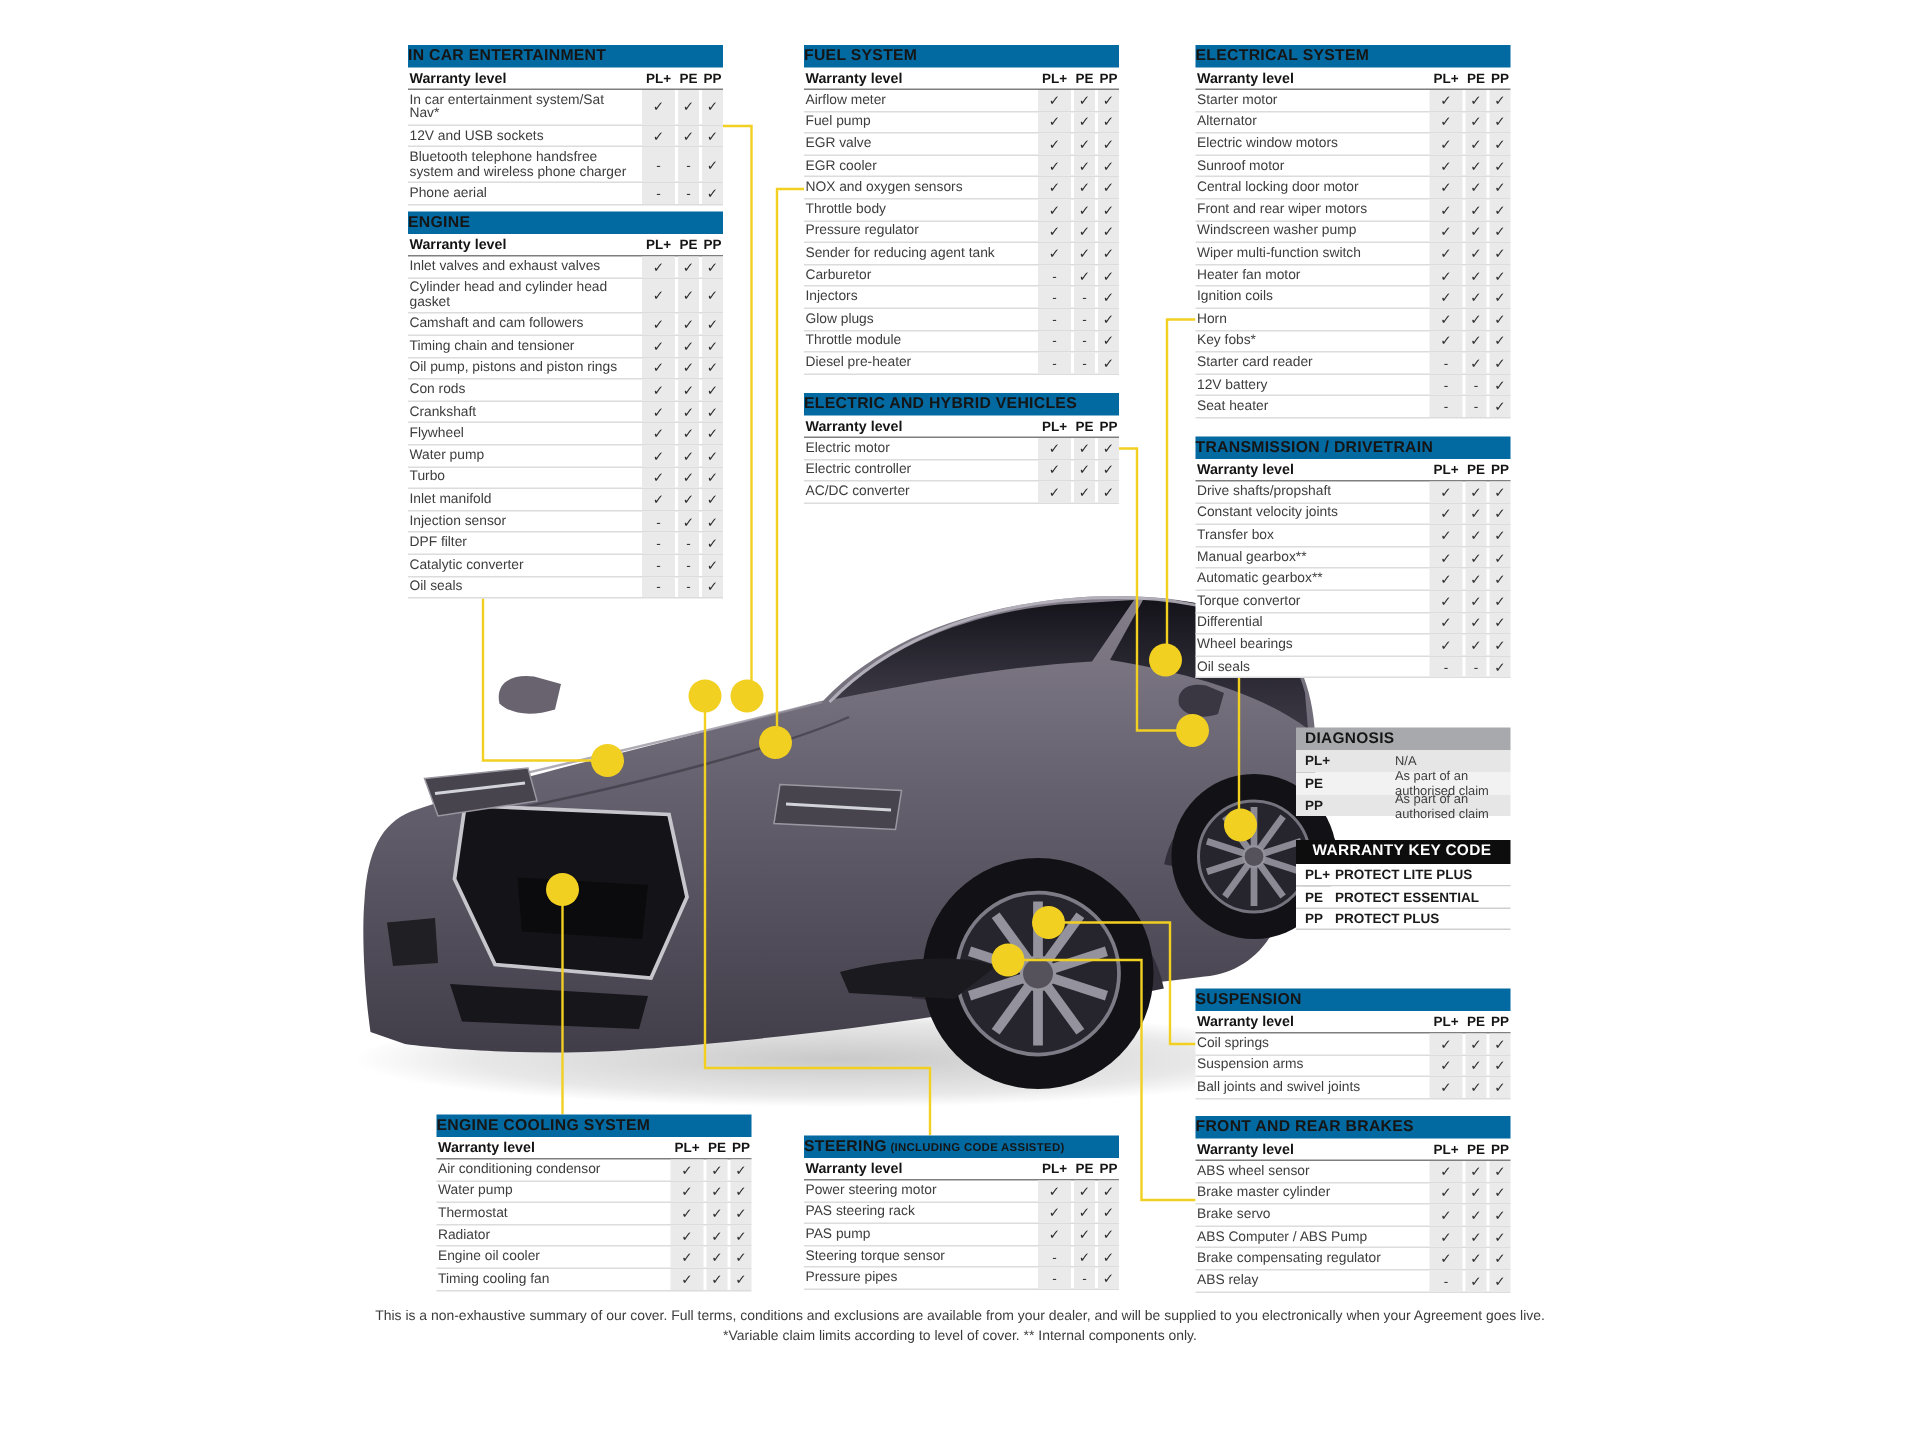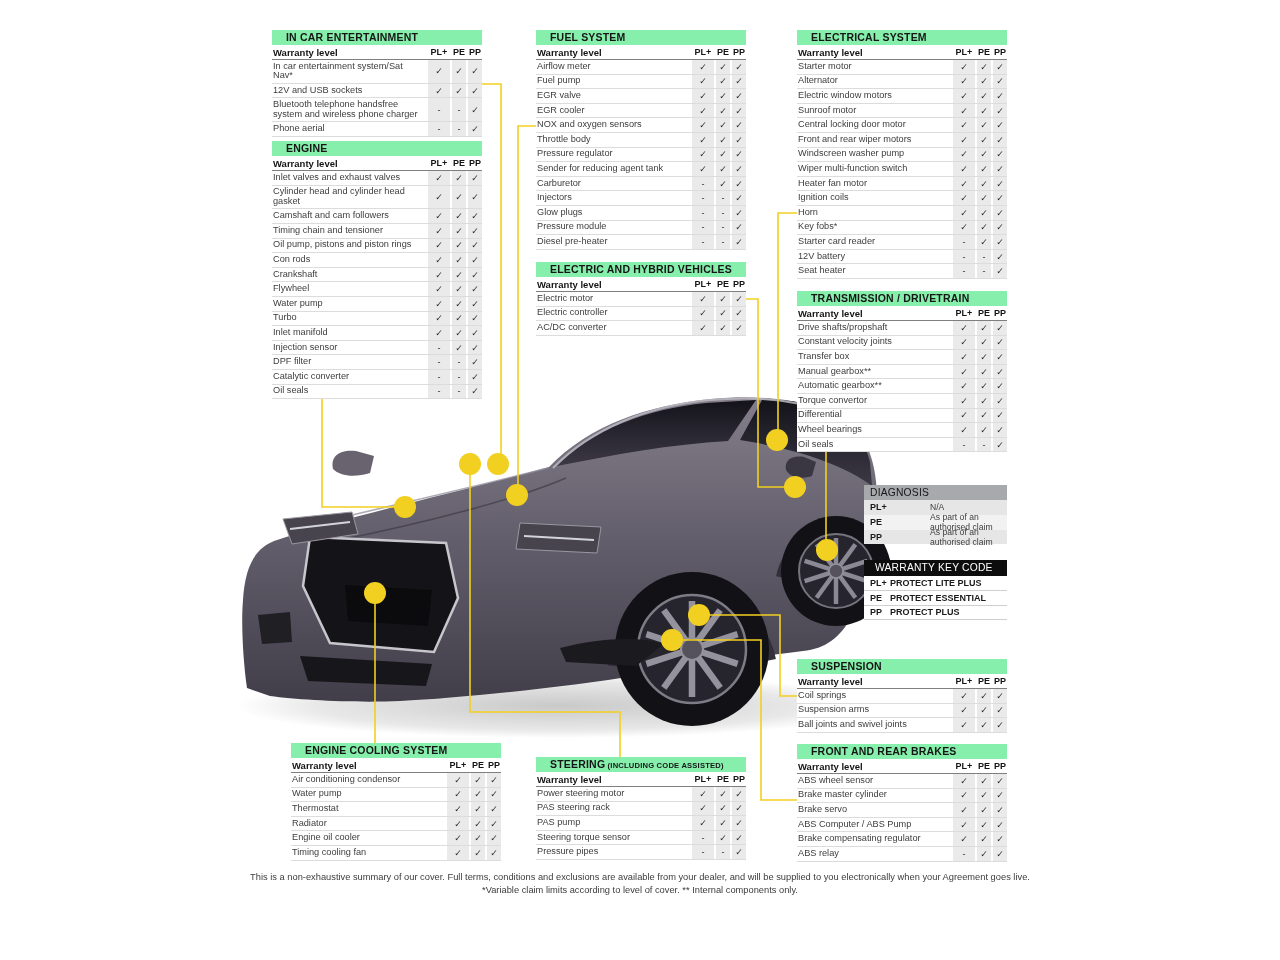--- a/index.html
+++ b/index.html
@@ -2,33 +2,33 @@
 <html><head>
 <meta charset="utf-8">
 <style>
   * { box-sizing: border-box; margin: 0; padding: 0; }
   html,body { width:1280px; height:960px; background:#fff; font-family:"Liberation Sans",sans-serif; position:relative; overflow:hidden; }
   #page { position:absolute; inset:0; }
 
   svg.layer { position:absolute; left:0; top:0; width:1280px; height:960px; }
 
   .wtable { position:absolute; width:210px; background:#fff; }
-  .wtable .hdr { background:#86efac; color:#151515; font-weight:bold; font-size:10.5px; height:15px; line-height:15px; padding-left:14px; letter-spacing:.2px; white-space:nowrap; }
+  .wtable .hdr { background:#0369a1; color:#151515; font-weight:bold; font-size:10.5px; height:15px; line-height:15px; padding-left:0; letter-spacing:.2px; white-space:nowrap; }
   .wtable .hdr .suffix { font-size:7.6px; font-weight:bold; }
   .subhdr { display:flex; align-items:center; height:15px; border-bottom:1px solid #7f7f7f; font-weight:bold; font-size:9.5px; color:#141414; }
   .subhdr .lbl { flex:1; padding-left:1px; }
   .row { display:flex; align-items:stretch; min-height:14.6px; border-bottom:1px solid #dcdcdc; }
   .row .lbl { flex:1; font-size:9.2px; color:#3d3d3d; line-height:1.08; padding:1.5px 2px 1.5px 1px; display:flex; align-items:center; }
   .cell { width:22px; margin-left:2px; display:flex; align-items:center; justify-content:center; text-align:center; }
   .cell.c2, .cell.c3 { width:14px; }
   .row .cell { background:#eaeaea; font-size:9px; color:#2e2e2e; }
   .subhdr .cell { font-size:9px; }
 
   .sidebox { position:absolute; width:143px; }
-  .sidebox .shdr { font-weight:normal; font-size:10.3px; height:15px; line-height:15px; padding-left:6px; letter-spacing:.2px; }
+  .sidebox .shdr { font-weight:bold; font-size:10.3px; height:15px; line-height:15px; padding-left:6px; letter-spacing:.2px; }
   #diagnosis .shdr { background:#a7a9ac; color:#151515; }
   #keycode .shdr { background:#0d0d0d; color:#fff; height:16px; line-height:16px;padding-left:11px; }
   .sidebox .srow { display:flex; align-items:center; height:14.8px; }
   .sidebox .code { width:26px; padding-left:6px; font-weight:bold; font-size:9px; color:#1a1a1a; flex:none; }
   #diagnosis .stext { font-size:8.6px; color:#3d3d3d;padding-left:40px; }
   #diagnosis .srow:nth-child(even) { background:#e6e6e6; }
   #diagnosis .srow:nth-child(odd) { background:#f2f2f2; }
   #keycode .srow { border-bottom:1px solid #cfcfcf; background:#fff; }
   #keycode .stext { font-size:9px; font-weight:bold; color:#1a1a1a; }
 
@@ -388,21 +388,21 @@
         <div class="cell c2">-</div>
         <div class="cell c3">✓</div>
       </div>
       <div class="row">
         <div class="lbl">Glow plugs</div>
         <div class="cell c1">-</div>
         <div class="cell c2">-</div>
         <div class="cell c3">✓</div>
       </div>
       <div class="row">
-        <div class="lbl">Pressure module</div>
+        <div class="lbl">Throttle module</div>
         <div class="cell c1">-</div>
         <div class="cell c2">-</div>
         <div class="cell c3">✓</div>
       </div>
       <div class="row">
         <div class="lbl">Diesel pre-heater</div>
         <div class="cell c1">-</div>
         <div class="cell c2">-</div>
         <div class="cell c3">✓</div>
       </div>

